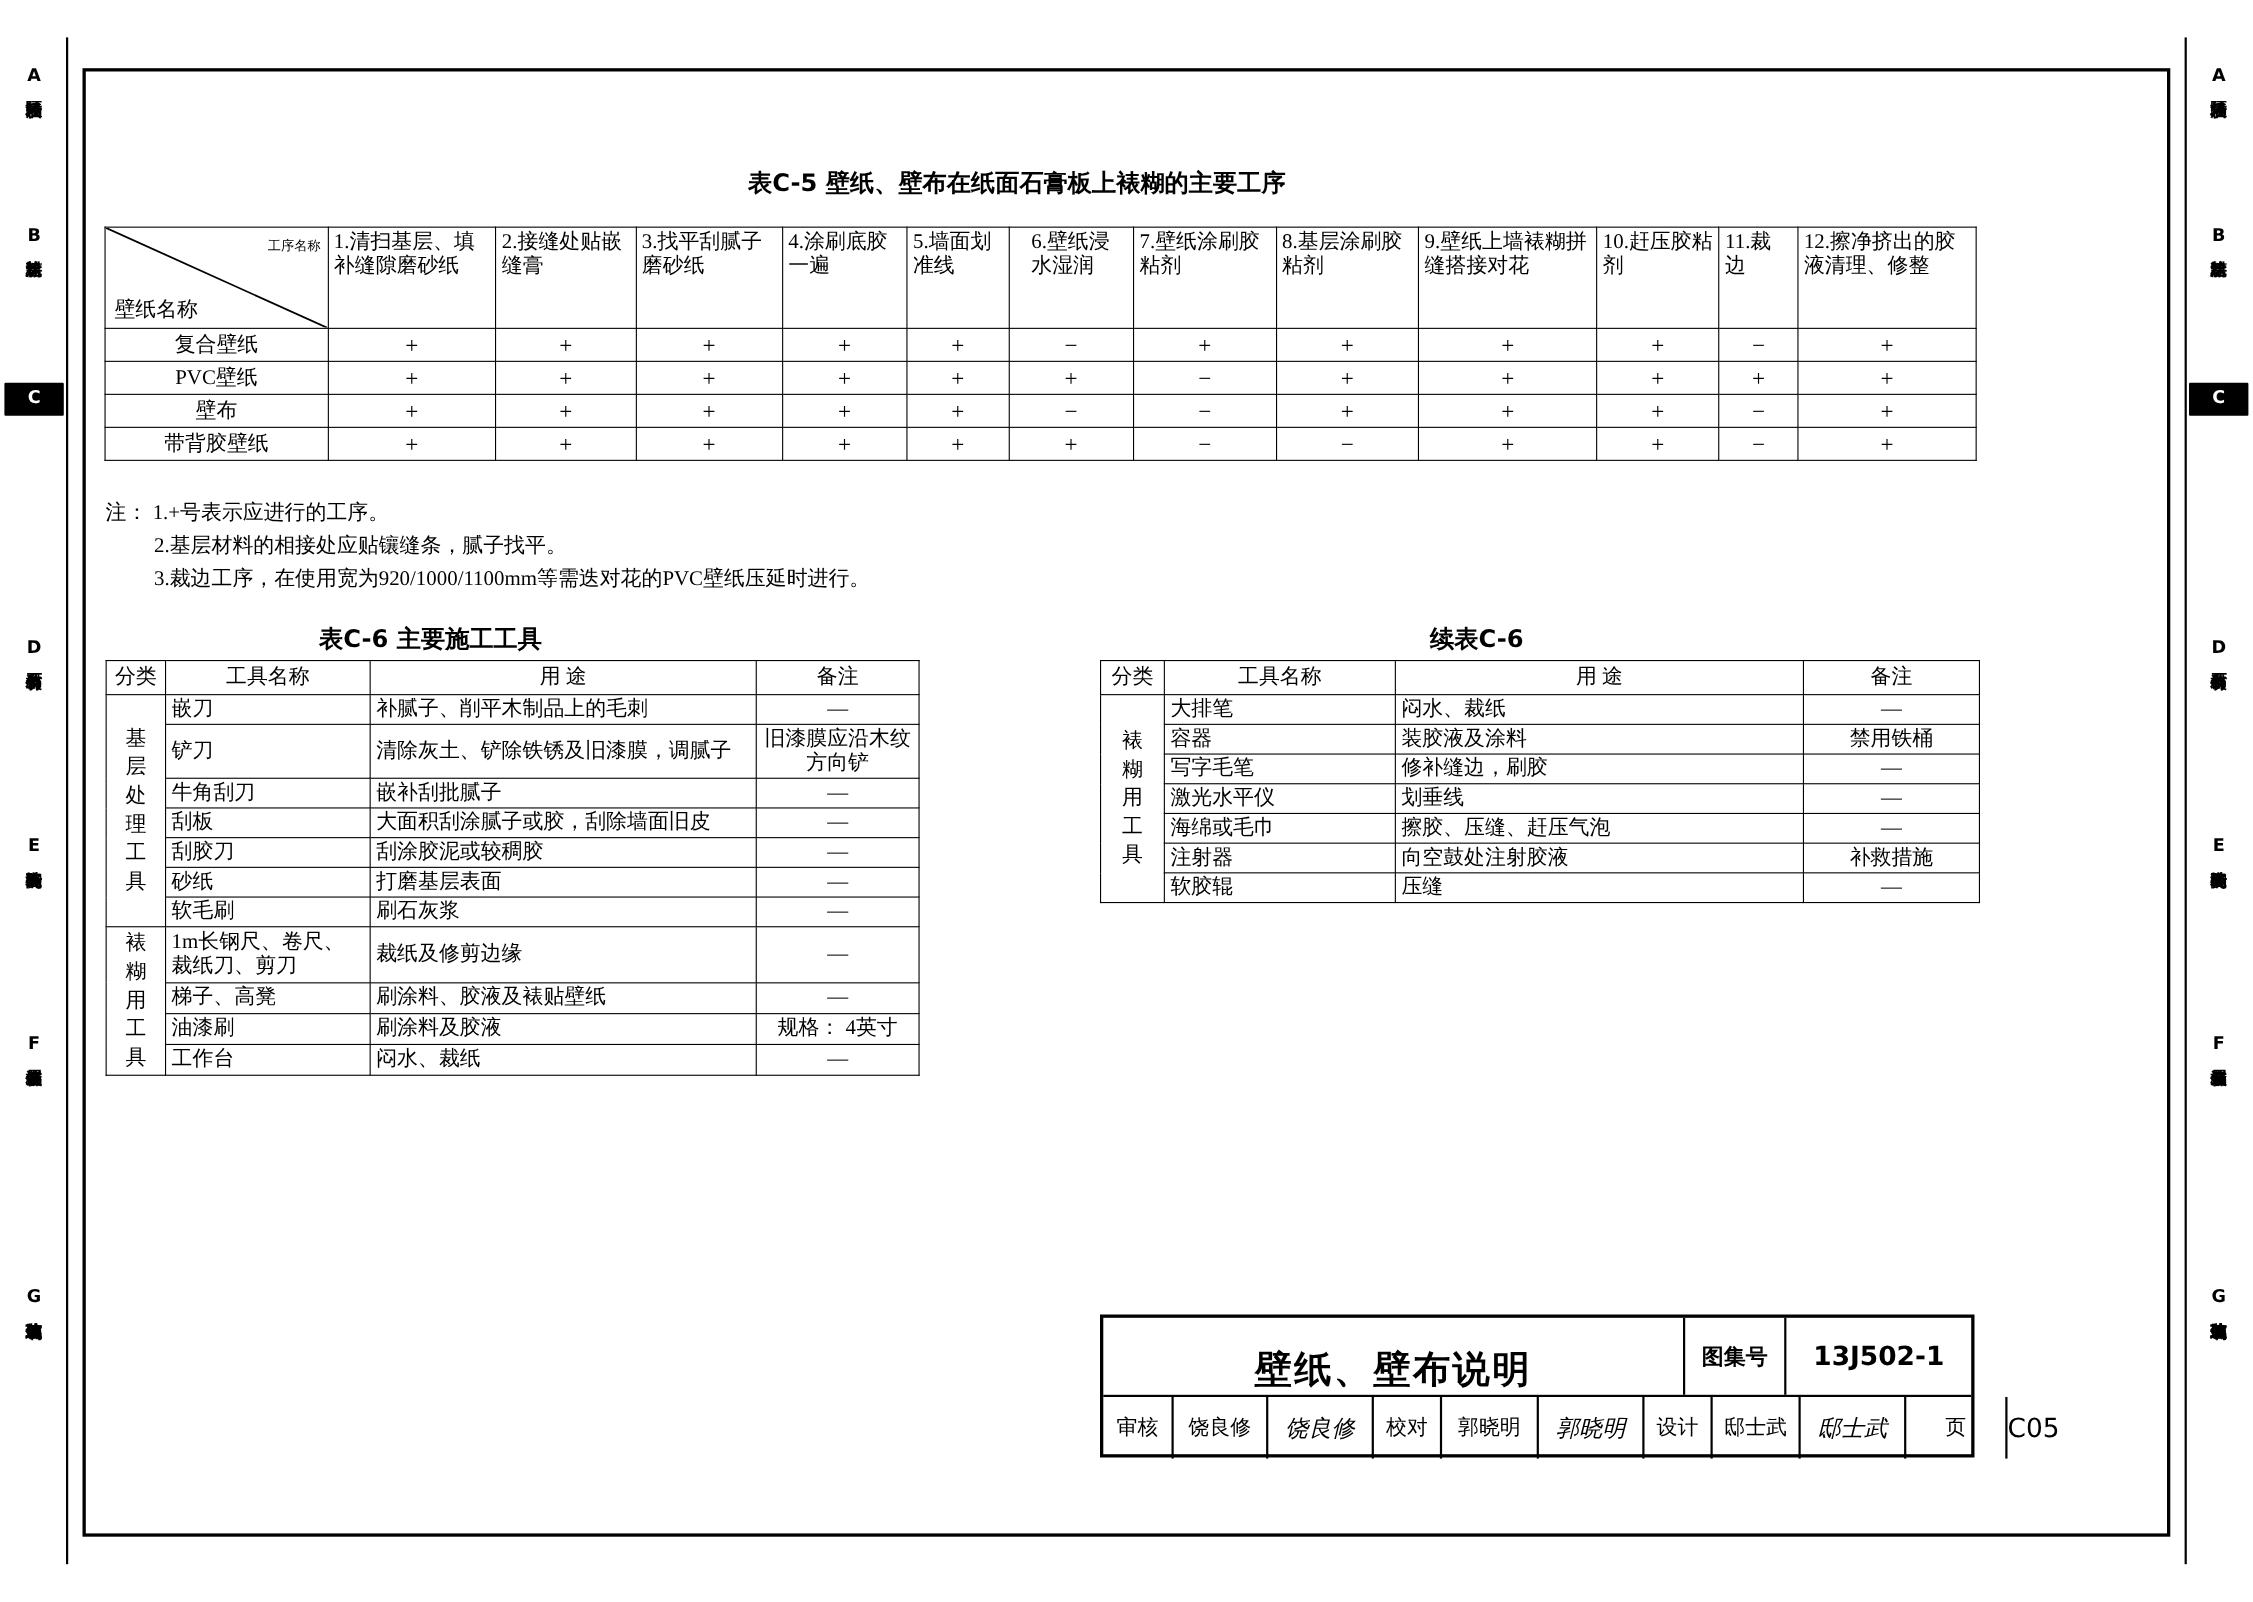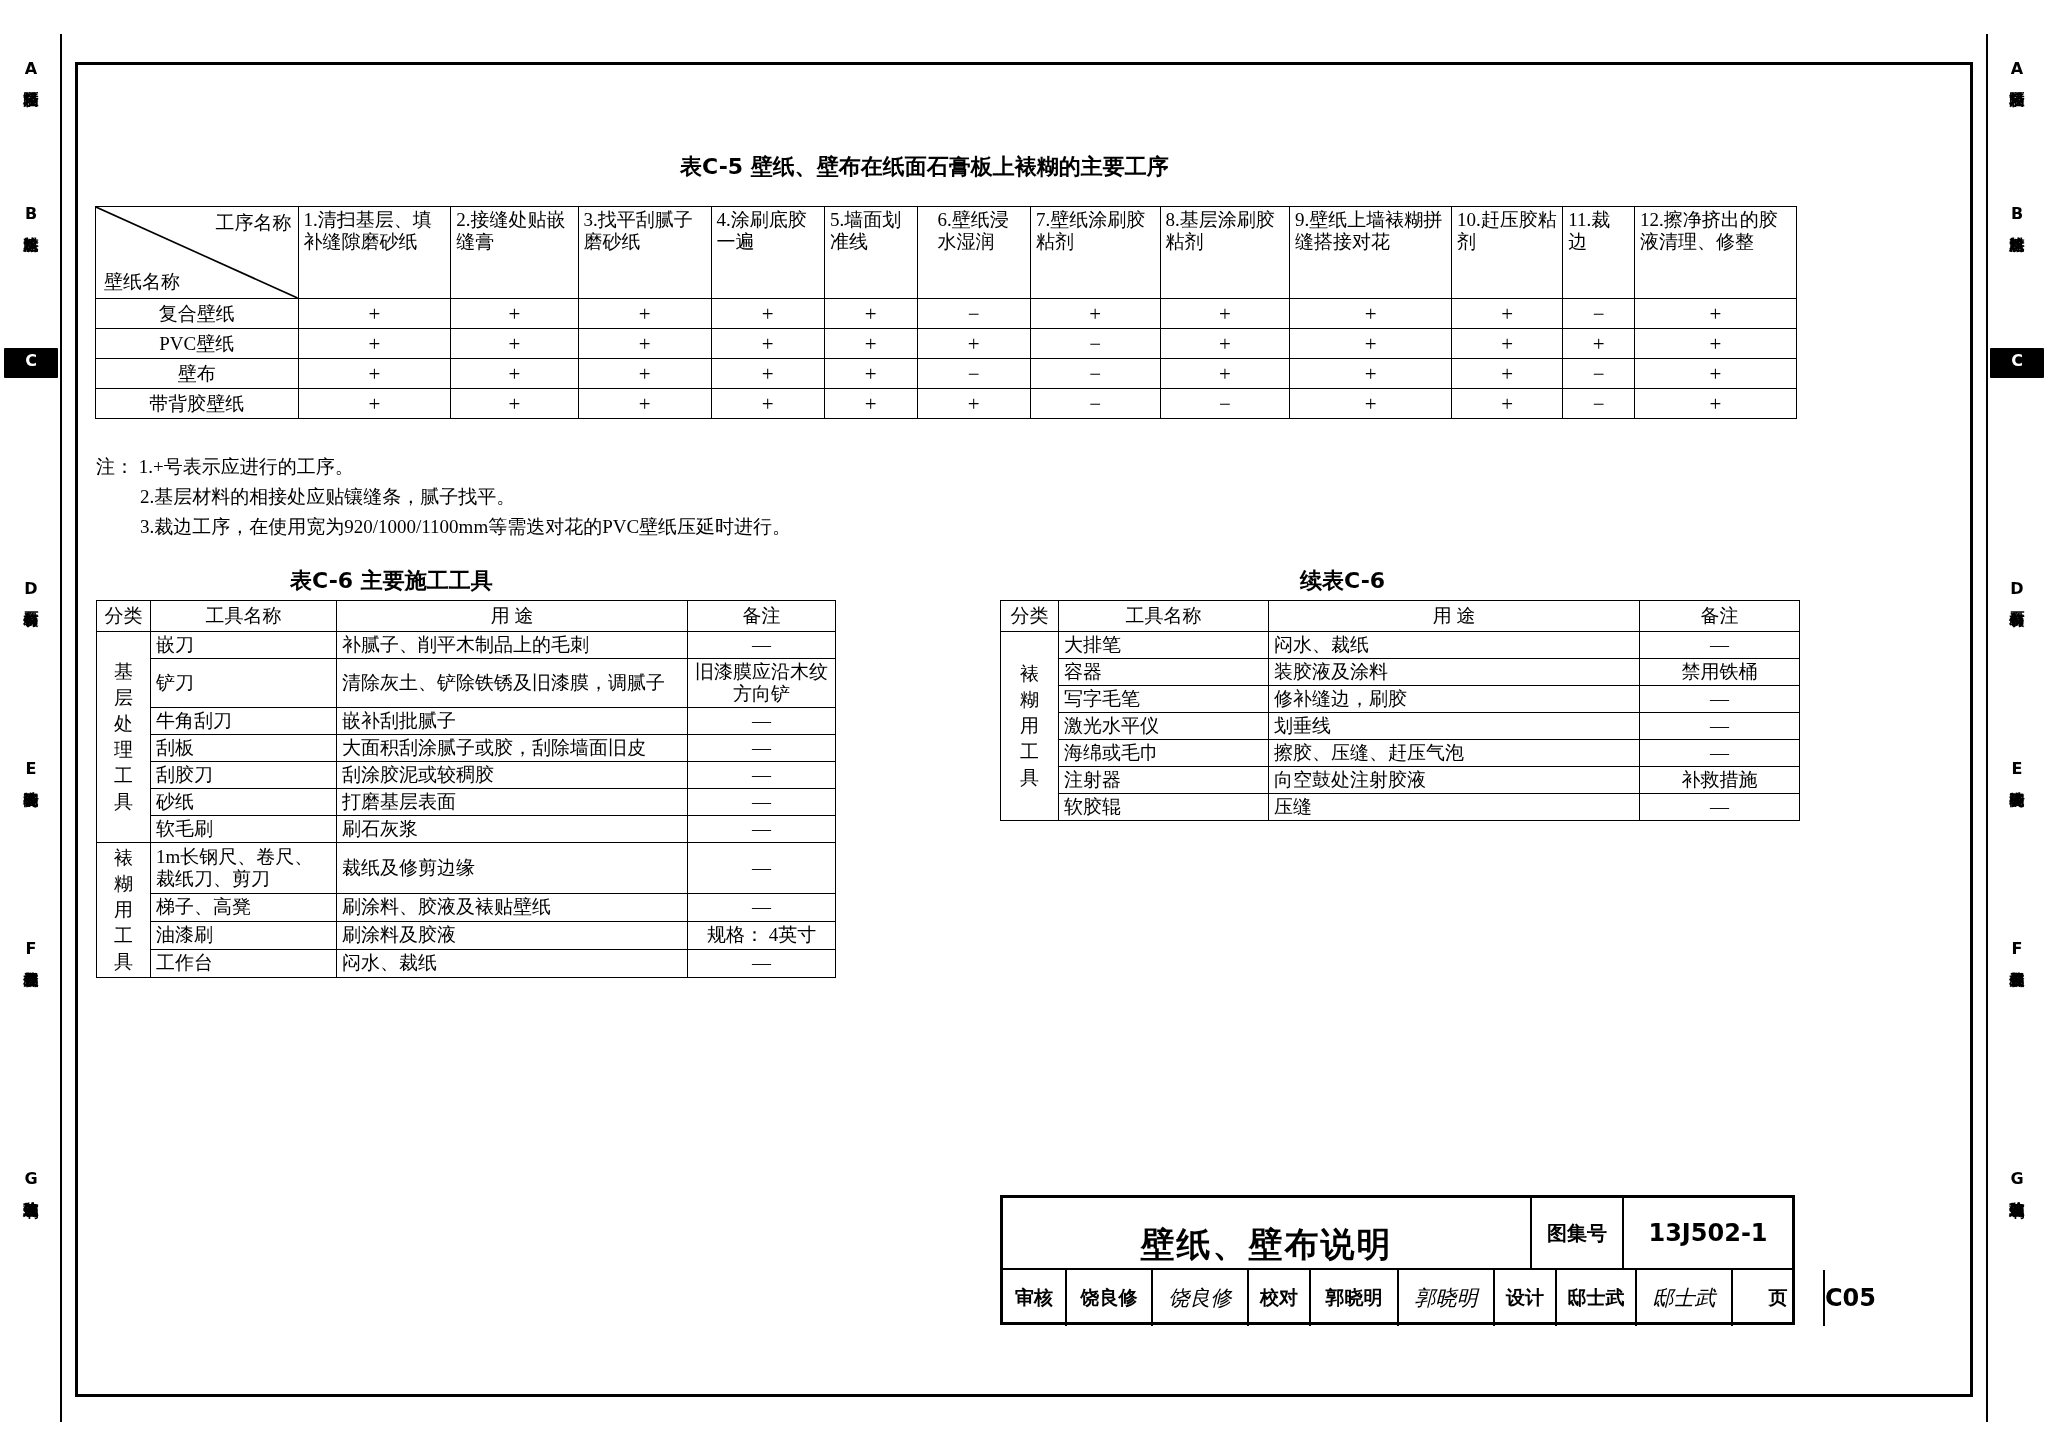--- a/index.html
+++ b/index.html
@@ -76,21 +76,21 @@
   #t-c5 .mark { text-align:center; font-size:21px; height:30px; vertical-align:middle; padding:1px 0; }
   #t-c5 .rowname { text-align:center; font-size:19px; vertical-align:middle; }
   .corner {
     position:relative; width:175px; height:92px; padding:0 !important;
     overflow:hidden;
   }
   .corner .slash {
     position:absolute; left:0; top:0; width:100%; height:100%;
   }
   .corner .lbl-top {
-    position:absolute; right:6px; top:5px; font-size:19px;
+    position:absolute; right:6px; top:5px; font-size:12px;
   }
   .corner .lbl-bot {
     position:absolute; left:8px; bottom:5px; font-size:19px;
   }
 
   
   .notes {
     position:absolute; left:96px; top:452px;
     font-size:19px; line-height:30px;
   }
@@ -137,21 +137,21 @@
     width:170px; display:flex; align-items:center; justify-content:center;
     border-left:2px solid #000;
     font-family:"DejaVu Sans","Liberation Sans",sans-serif;
     font-size:24px; font-weight:700;
   }
   .tb-bot { display:flex; flex:0 0 56px; }
   .tb-cell {
     display:flex; align-items:center; justify-content:center;
     border-left:2px solid #000;
     font-family:"DejaVu Sans","Liberation Sans",sans-serif;
-    font-size:19px; font-weight:700; white-space:nowrap;
+    font-size:19px; font-weight:400; white-space:nowrap;
   }
   .tb-cell:first-child { border-left:none; }
   .tb-sign {
     font-family:"DejaVu Serif","Liberation Serif",serif;
     font-style:italic; font-size:21px; font-weight:400;
   }
 </style>
 </head>
 <body>
 

